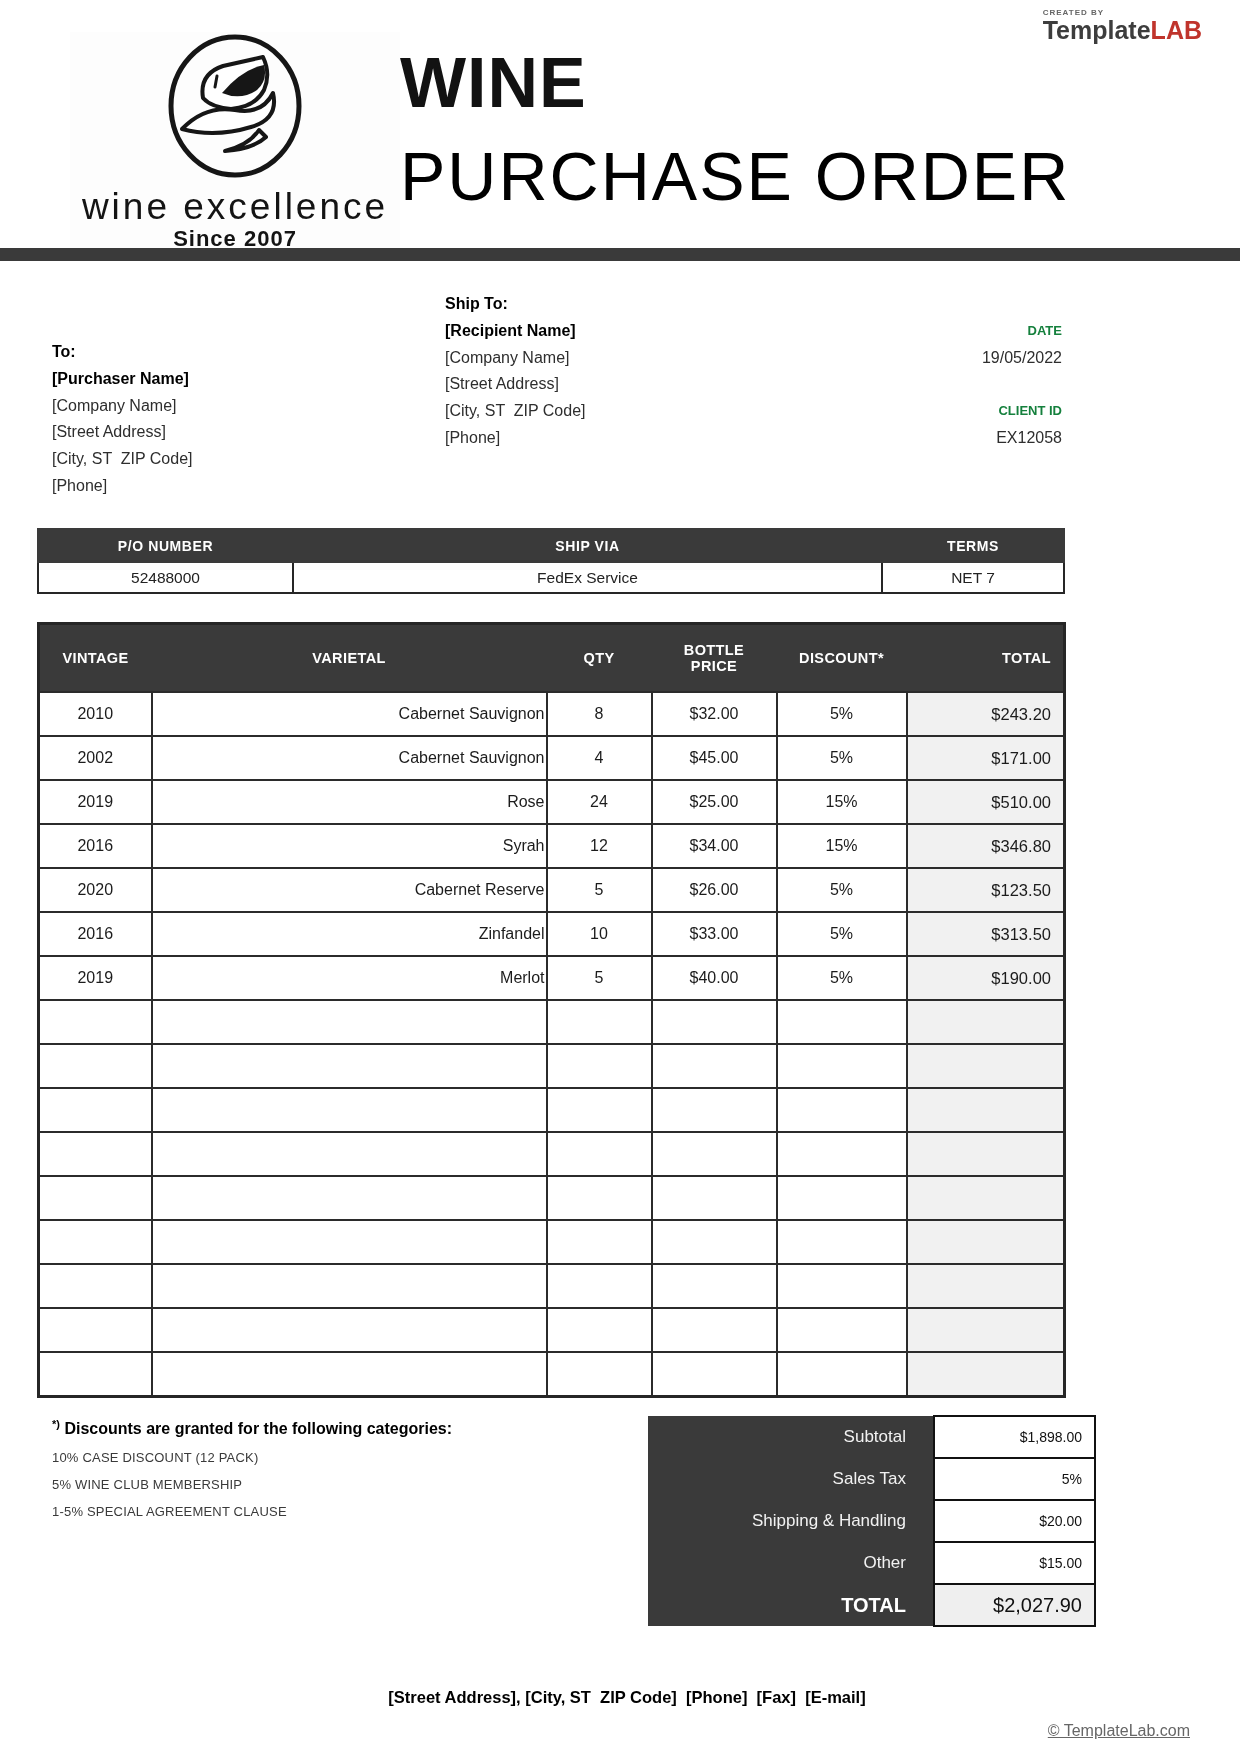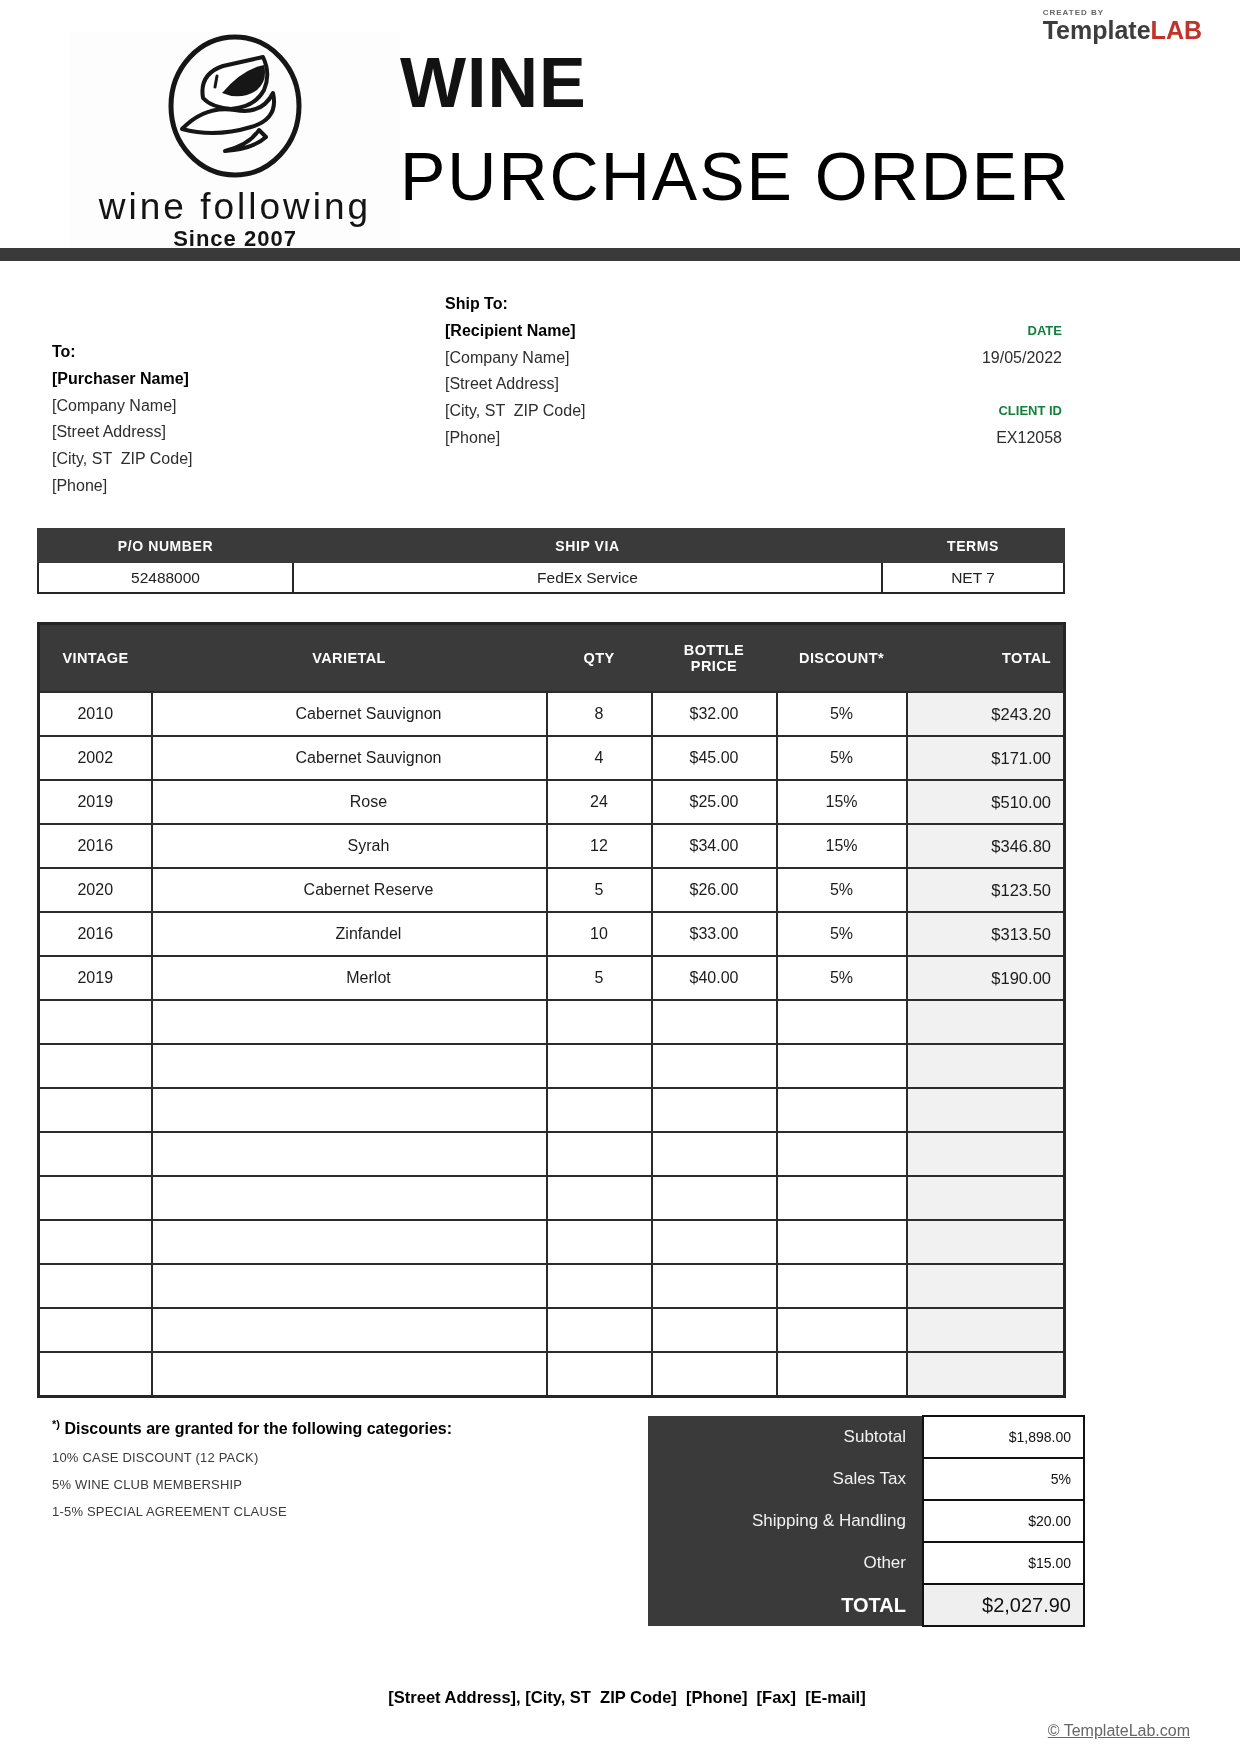--- a/index.html
+++ b/index.html
@@ -49,35 +49,35 @@
   
   .items-table { position:absolute; left:37px; top:622px; width:1026px;
                  border-collapse:collapse; table-layout:fixed; border:3px solid #262626; }
   .items-table th { background:#3a3a3a; color:#fff; font-size:14.5px; font-weight:bold;
                     height:64px; vertical-align:middle; text-align:center;
                     letter-spacing:.4px; border:1px solid #3a3a3a; }
   .items-table th.col-price { padding:0 22px; }
   .items-table th.col-total { text-align:right; padding-right:12px; }
   .items-table td { border:2px solid #2b2b2b; height:40px; font-size:16px;
                     color:#1c1c1c; text-align:center; background:#fff; }
-  .items-table td.col-varietal { text-align:center; padding-left:40px; }
+  .items-table td.col-varietal { text-align:right; padding-left:40px; }
   .items-table td.col-total { text-align:right; padding-right:12px;
                               background:#f1f1f1; font-size:16.5px; }
 
   
   .notes { position:absolute; left:52px; top:1418px; width:580px; }
   .notes-title { font-size:16px; font-weight:bold; color:#000; }
   .notes-title sup { font-size:11px; }
   .note-item { font-size:13px; color:#3a3a3a; margin-top:12px; letter-spacing:.2px; }
 
   
   .totals-table { position:absolute; left:648px; top:1415px; border-collapse:collapse; table-layout:fixed; }
   .totals-table td { height:38px; }
   .totals-label { width:257px; background:#3a3a3a; color:#f2f2f2; text-align:right;
-                  padding-right:16px; font-size:17px; border:none; }
+                  padding-right:27px; font-size:17px; border:none; }
   .totals-value { width:146px; border:2px solid #111; background:#fff; text-align:right;
                   padding-right:12px; font-size:14px; color:#111; }
   .final .totals-label { font-weight:bold; font-size:20px; color:#fff; }
   .final .totals-value { background:#efefef; font-size:20px; }
 
   
   .footer-line { position:absolute; left:0; top:1688px; width:1240px; text-align:center;
                  font-weight:bold; font-size:16.5px; color:#000; white-space:pre-wrap;margin-left:7px; }
   .copyright { position:absolute; top:1722px; right:50px; font-size:16px; color:#666;
                text-decoration:underline; cursor:pointer; }
@@ -91,21 +91,21 @@
     <span>
       <svg viewBox="0 0 140 148" width="140" height="148" aria-hidden="true">
         <ellipse cx="70" cy="74" rx="64" ry="69" fill="none" stroke="#161616" stroke-width="5"></ellipse>
         <path d="M38,66 Q34,42 58,34 L98,25 Q106,42 99,58 Q90,75 66,77 Q46,75 38,66 Z" fill="#ffffff" stroke="#161616" stroke-width="4" stroke-linejoin="round"></path>
         <path d="M57,61 Q77,37 99,33 Q103,48 92,58 Q76,69 57,61 Z" fill="#161616"></path>
         <path d="M52,44 l-2,11" stroke="#161616" stroke-width="3" fill="none" stroke-linecap="round"></path>
         <path d="M17,97 Q40,73 70,78 Q97,83 108,61 Q114,87 86,95 Q50,106 17,97 Z" fill="#ffffff" stroke="#161616" stroke-width="4" stroke-linejoin="round"></path>
         <path d="M60,119 Q84,113 94,98 L101,105 Q88,117 60,119 Z" fill="#ffffff" stroke="#161616" stroke-width="4" stroke-linejoin="round"></path>
       </svg>
     </span>
-    <div class="logo-name">wine following</div>
+    <div class="logo-name">wine excellence</div>
     <div class="logo-since">Since 2007</div>
   </div>
 
   <div class="title-block">
     <div class="title-bold">WINE</div>
     <div class="title-light">PURCHASE ORDER</div>
   </div>
 
   <div class="creator">
     <div class="creator-small">CREATED BY</div>

